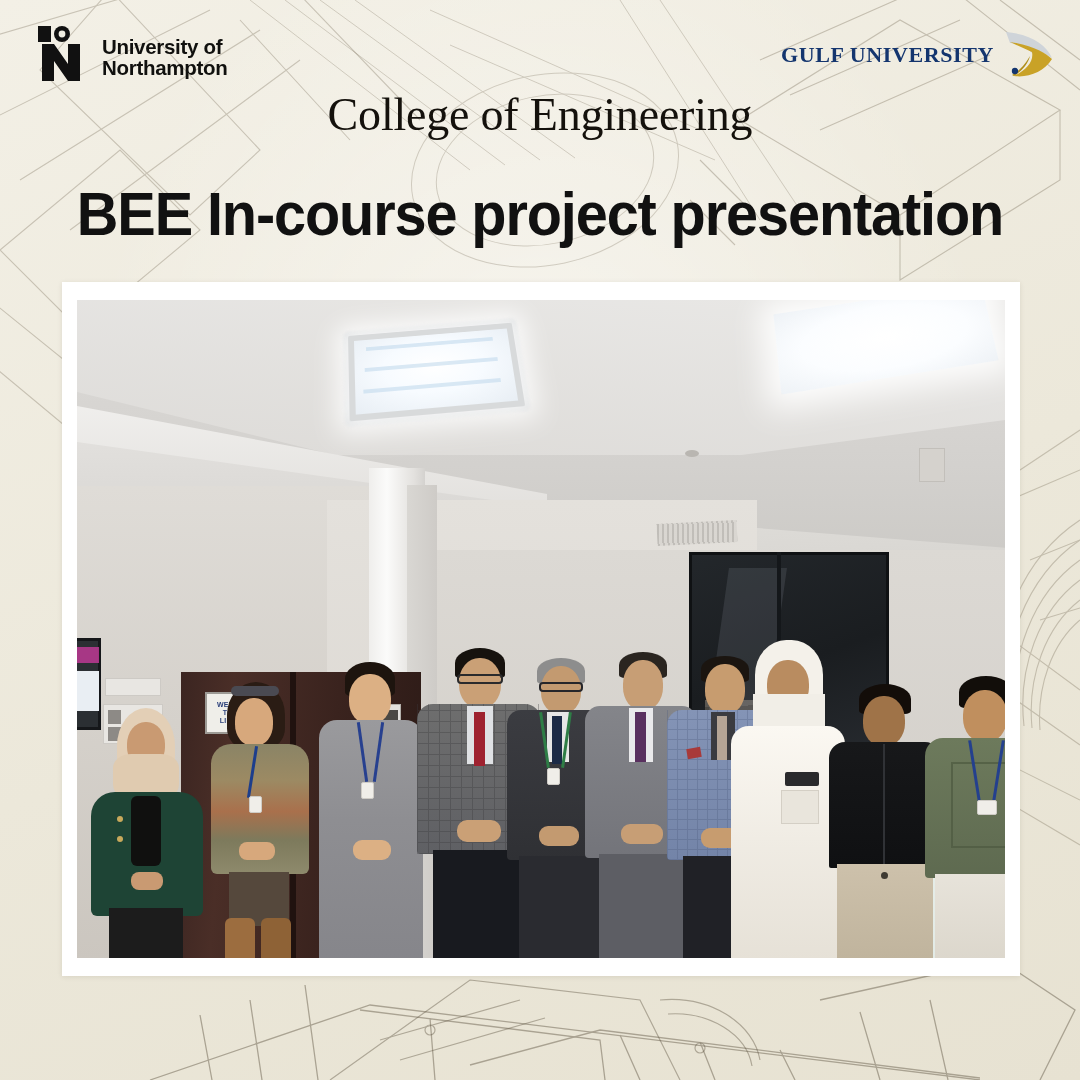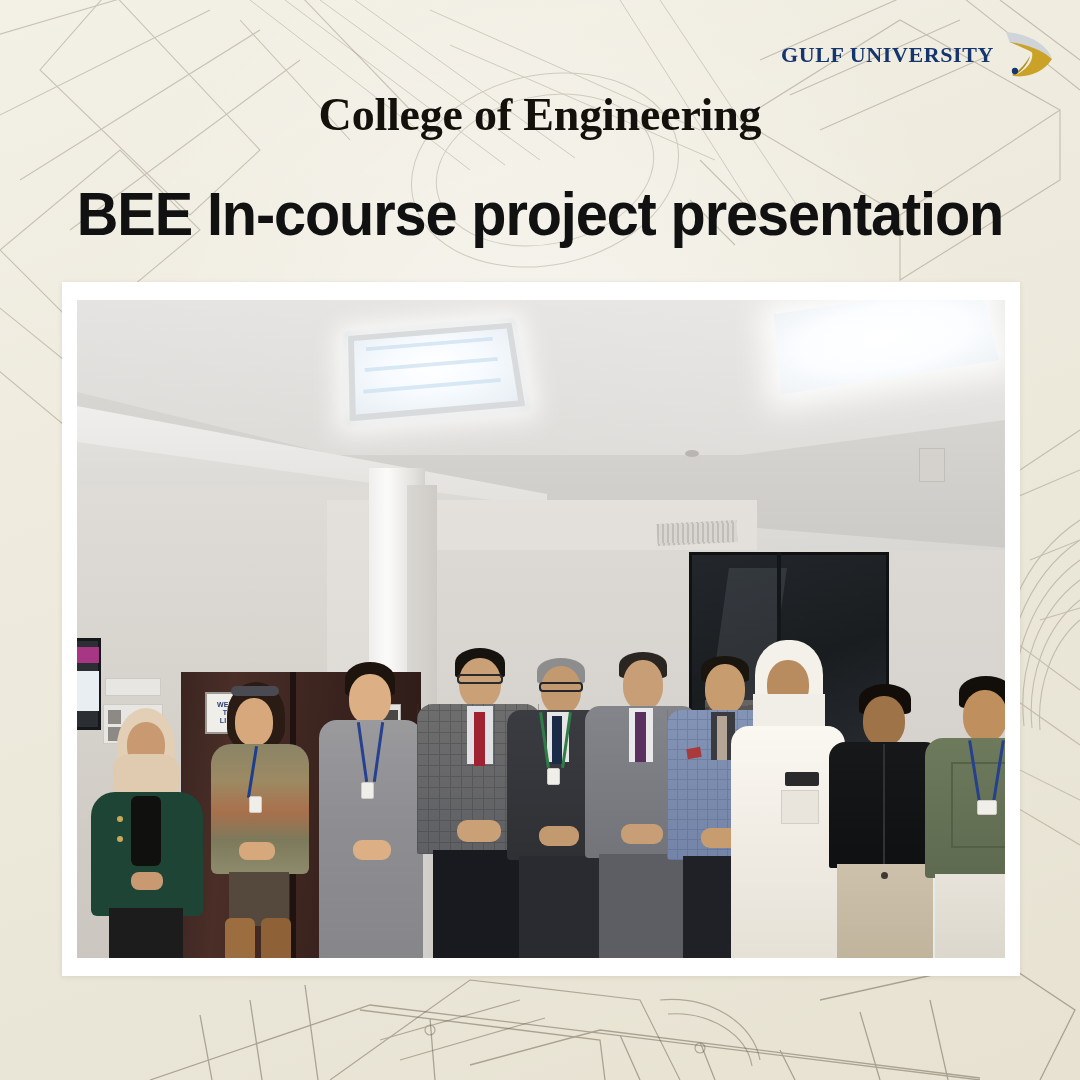--- a/index.html
+++ b/index.html
@@ -35,21 +35,21 @@
   .gu-text{text-align:right;line-height:1.0;}
   .gu-ar{font-family:"DejaVu Sans",sans-serif;font-size:22px;font-weight:bold;color:#14356e;
          letter-spacing:1px;direction:rtl;white-space:nowrap;}
   .gu-en{font-family:"Liberation Serif",serif;font-size:22px;font-weight:bold;color:#14356e;
          letter-spacing:.6px;white-space:nowrap;margin-top:2px;}
   .gu-mark{width:56px;height:56px;flex:0 0 auto;}
 
   
   .college{
     position:absolute;left:0;top:88px;width:1080px;text-align:center;
-    font-family:"Liberation Serif",serif;font-weight:bold;
+    font-family:"Liberation Serif",serif;font-weight:normal;
     font-size:46px;color:#14110c;letter-spacing:-.2px;
   }
   .maintitle{
     position:absolute;left:0;top:178px;width:1080px;text-align:center;
     font-family:"Liberation Sans",sans-serif;font-weight:bold;
     font-size:62px;color:#111;letter-spacing:-1.2px;
     transform:scaleX(.93);transform-origin:50% 50%;
     white-space:nowrap;
   }
 
@@ -226,20 +226,35 @@
         <path d="M660 1000 A 90 70 0 0 1 760 1060"></path>
         <path d="M668 1014 A 78 60 0 0 1 752 1066"></path>
         <circle cx="430" cy="1030" r="5"></circle>
         <circle cx="700" cy="1048" r="5"></circle>
       </g>
     </svg>
   </div>
 
   <div class="header">
 
+    <div class="uon-logo">
+      <div class="uon-mark">
+        <svg width="55" height="55" viewBox="0 0 55 55">
+          <rect x="0" y="0" width="13" height="16" fill="#111"></rect>
+          <rect x="0" y="10" width="13" height="6" fill="#111"></rect>
+          <circle cx="24" cy="8" r="8" fill="#111"></circle>
+          <circle cx="24" cy="8" r="3.4" fill="#efece1"></circle>
+          <path d="M4 18 h12 l14 20 V18 h12 v37 H30 L16 35 v20 H4 Z" fill="#111"></path>
+        </svg>
+      </div>
+      <div class="uon-words">
+        <div>University of</div>
+        <div>Northampton</div>
+      </div>
+    </div>
 
     <div class="gu-logo">
       <div class="gu-text">
         <div class="gu-en">GULF UNIVERSITY</div>
       </div>
       <div class="gu-mark">
         <svg width="56" height="56" viewBox="0 0 56 56">
           <path d="M6 6 C30 8 46 18 52 32 C40 24 24 18 10 17 Z" fill="#cfd4d9"></path>
           <path d="M10 16 C32 19 46 27 52 33 C44 46 28 52 14 50 C26 44 34 36 32 26 Z" fill="#c9a227"></path>
           <path d="M14 50 C22 45 28 38 30 30 C24 40 18 46 12 49 Z" fill="#b08e1c"></path>

